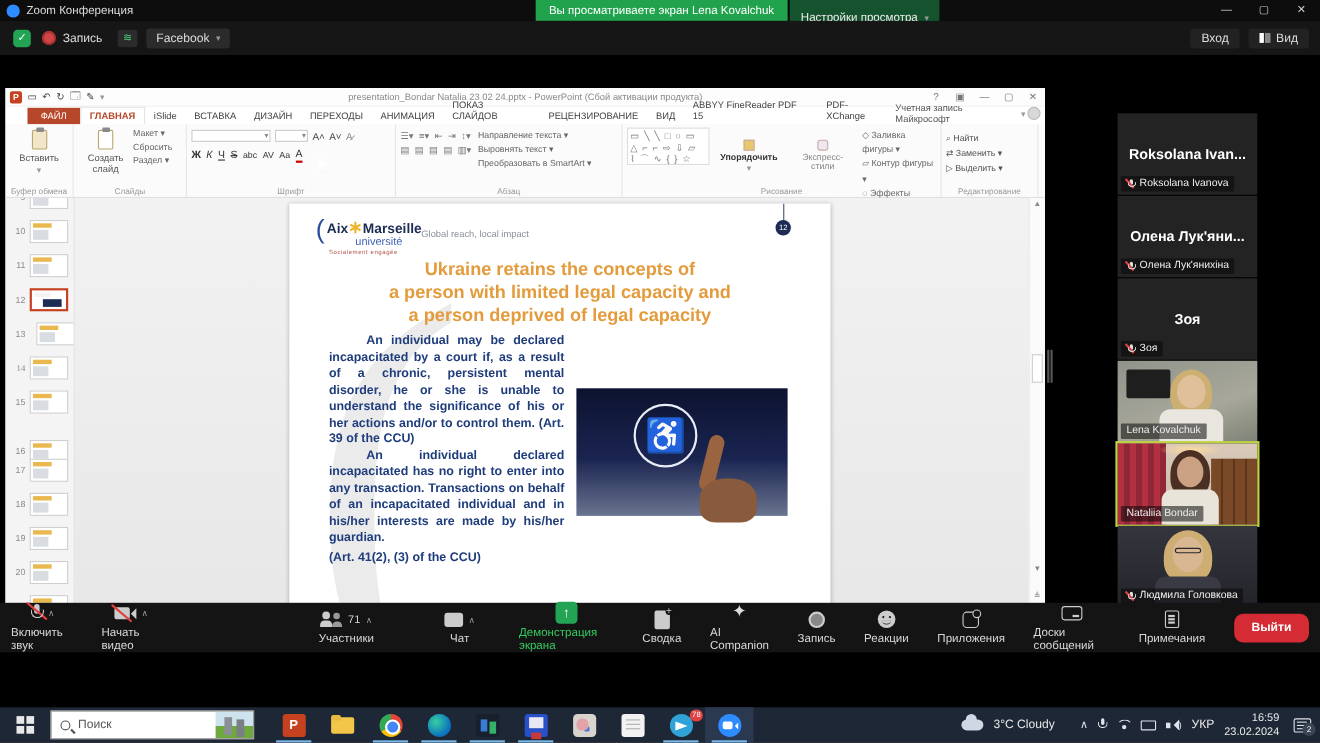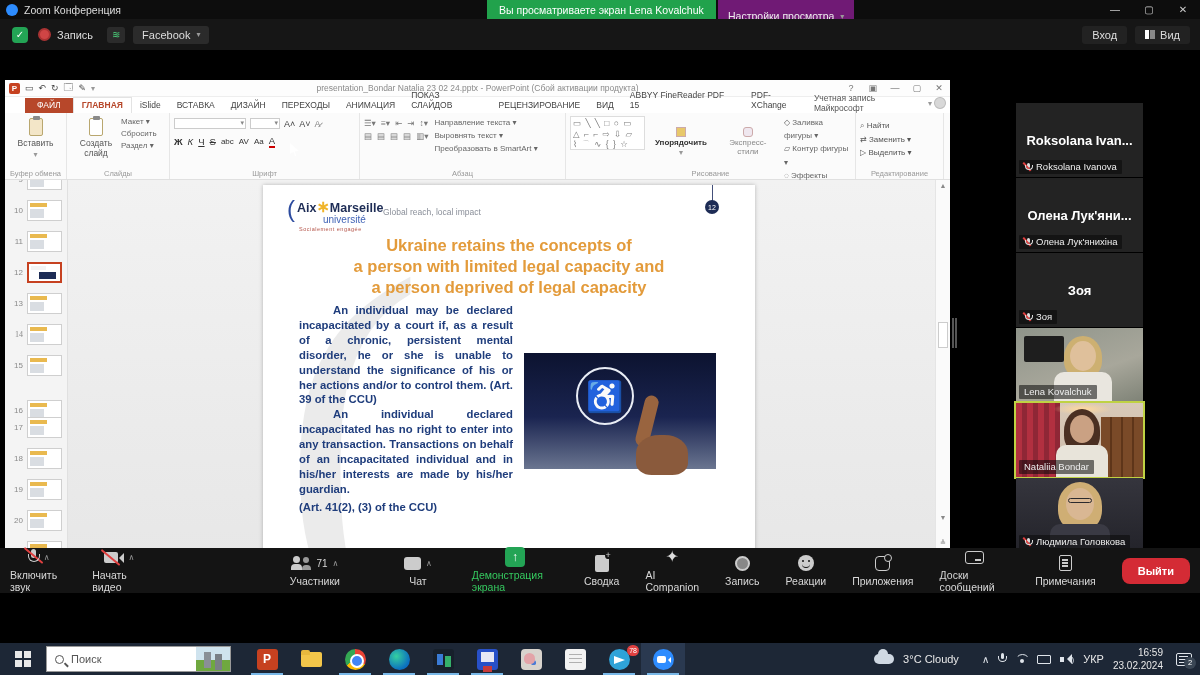--- a/index.html
+++ b/index.html
@@ -6,21 +6,21 @@
   html,body { width:1200px; height:675px; overflow:hidden; background:#000;
     font-family:"Liberation Sans", sans-serif; }
 
   
   .z-titlebar { position:absolute; left:0; top:0; width:1200px; height:19px;
     background:#0d0d0d; display:flex; align-items:center; color:#ddd; font-size:10.5px; }
   .z-logo { width:12px; height:12px; border-radius:50%; background:#2D8CFF; margin:0 6px 0 6px;
     color:#fff; font-size:7px; display:flex; align-items:center; justify-content:center; font-weight:bold; }
   .banner { position:absolute; left:487px; top:0; height:19px; background:#21A24C; color:#fff;
     display:flex; align-items:center; padding:0 12px; font-size:10.5px; }
-  .view-settings { position:absolute; left:718px; top:0; height:19px; background:#701a75; color:#eee;
+  .view-settings { position:absolute; left:718px; top:0; height:19px; background:#14532d; color:#eee;
     display:flex; align-items:center; padding:16px 10px; font-size:10.5px; gap:6px; }
   .wctl { position:absolute; right:0; top:0; height:19px; display:flex; }
   .wctl span { width:34px; text-align:center; line-height:19px; color:#ccc; font-size:10px; }
 
   
   .z-topbar { position:absolute; left:0; top:19px; width:1200px; height:31px; background:#161616;
     display:flex; align-items:center; color:#ddd; font-size:11px; }
   .shield { width:16px; height:16px; background:#23A455; border-radius:4px; margin:0 10px 0 12px;
     color:#fff; font-size:10px; text-align:center; line-height:16px; }
   .recdot { width:13px; height:13px; border-radius:50%; background:#d04545; margin-right:6px;
@@ -492,21 +492,21 @@
           <span class="mthumb"></span>
       </div>
       <div class="trow" style="top:46px;">
         <span class="tnum">11</span>
           <span class="mthumb"></span>
       </div>
       <div class="trow sel" style="top:77px;">
         <span class="tnum">12</span>
           <span class="mthumb"></span>
       </div>
-      <div class="trow" style="top:108px;">
+      <div class="trow" style="top:108px;justify-content:space-between;">
         <span class="tnum">13</span>
           <span class="mthumb"></span>
       </div>
       <div class="trow" style="top:139px;font-family:Liberation Serif, serif;">
         <span class="tnum">14</span>
           <span class="mthumb"></span>
       </div>
       <div class="trow" style="top:170px;">
         <span class="tnum">15</span>
           <span class="mthumb"></span>

